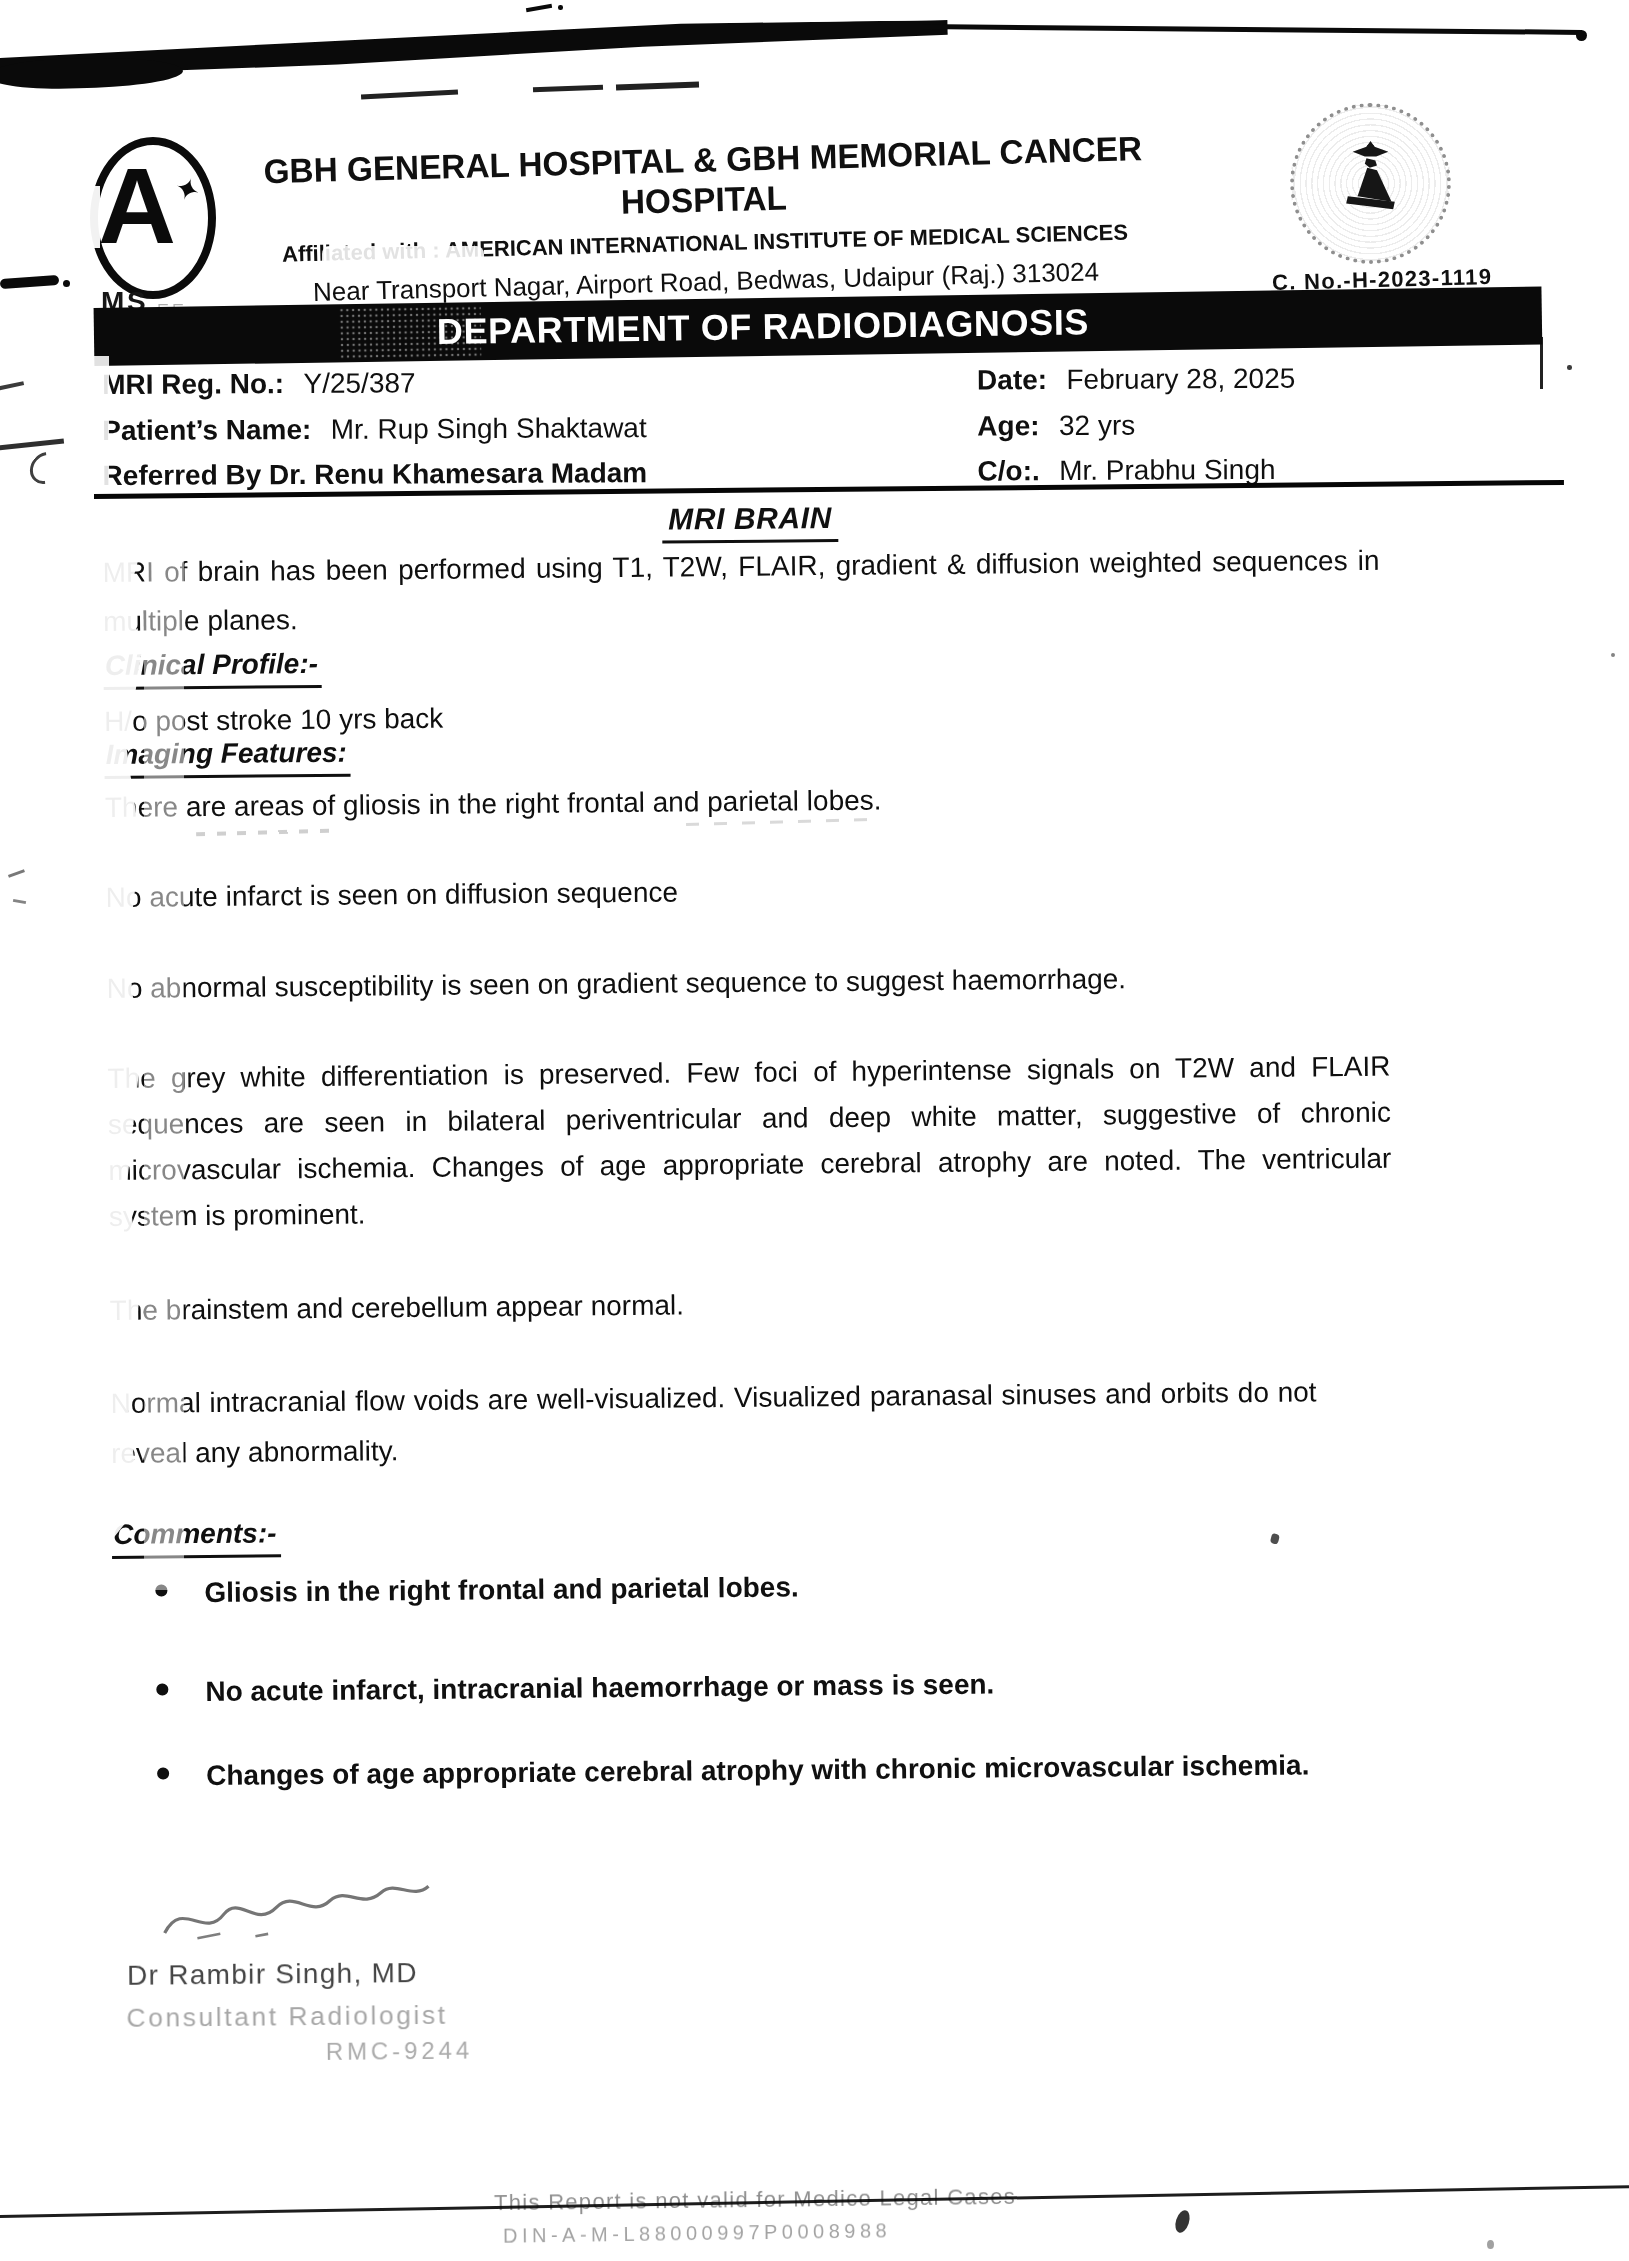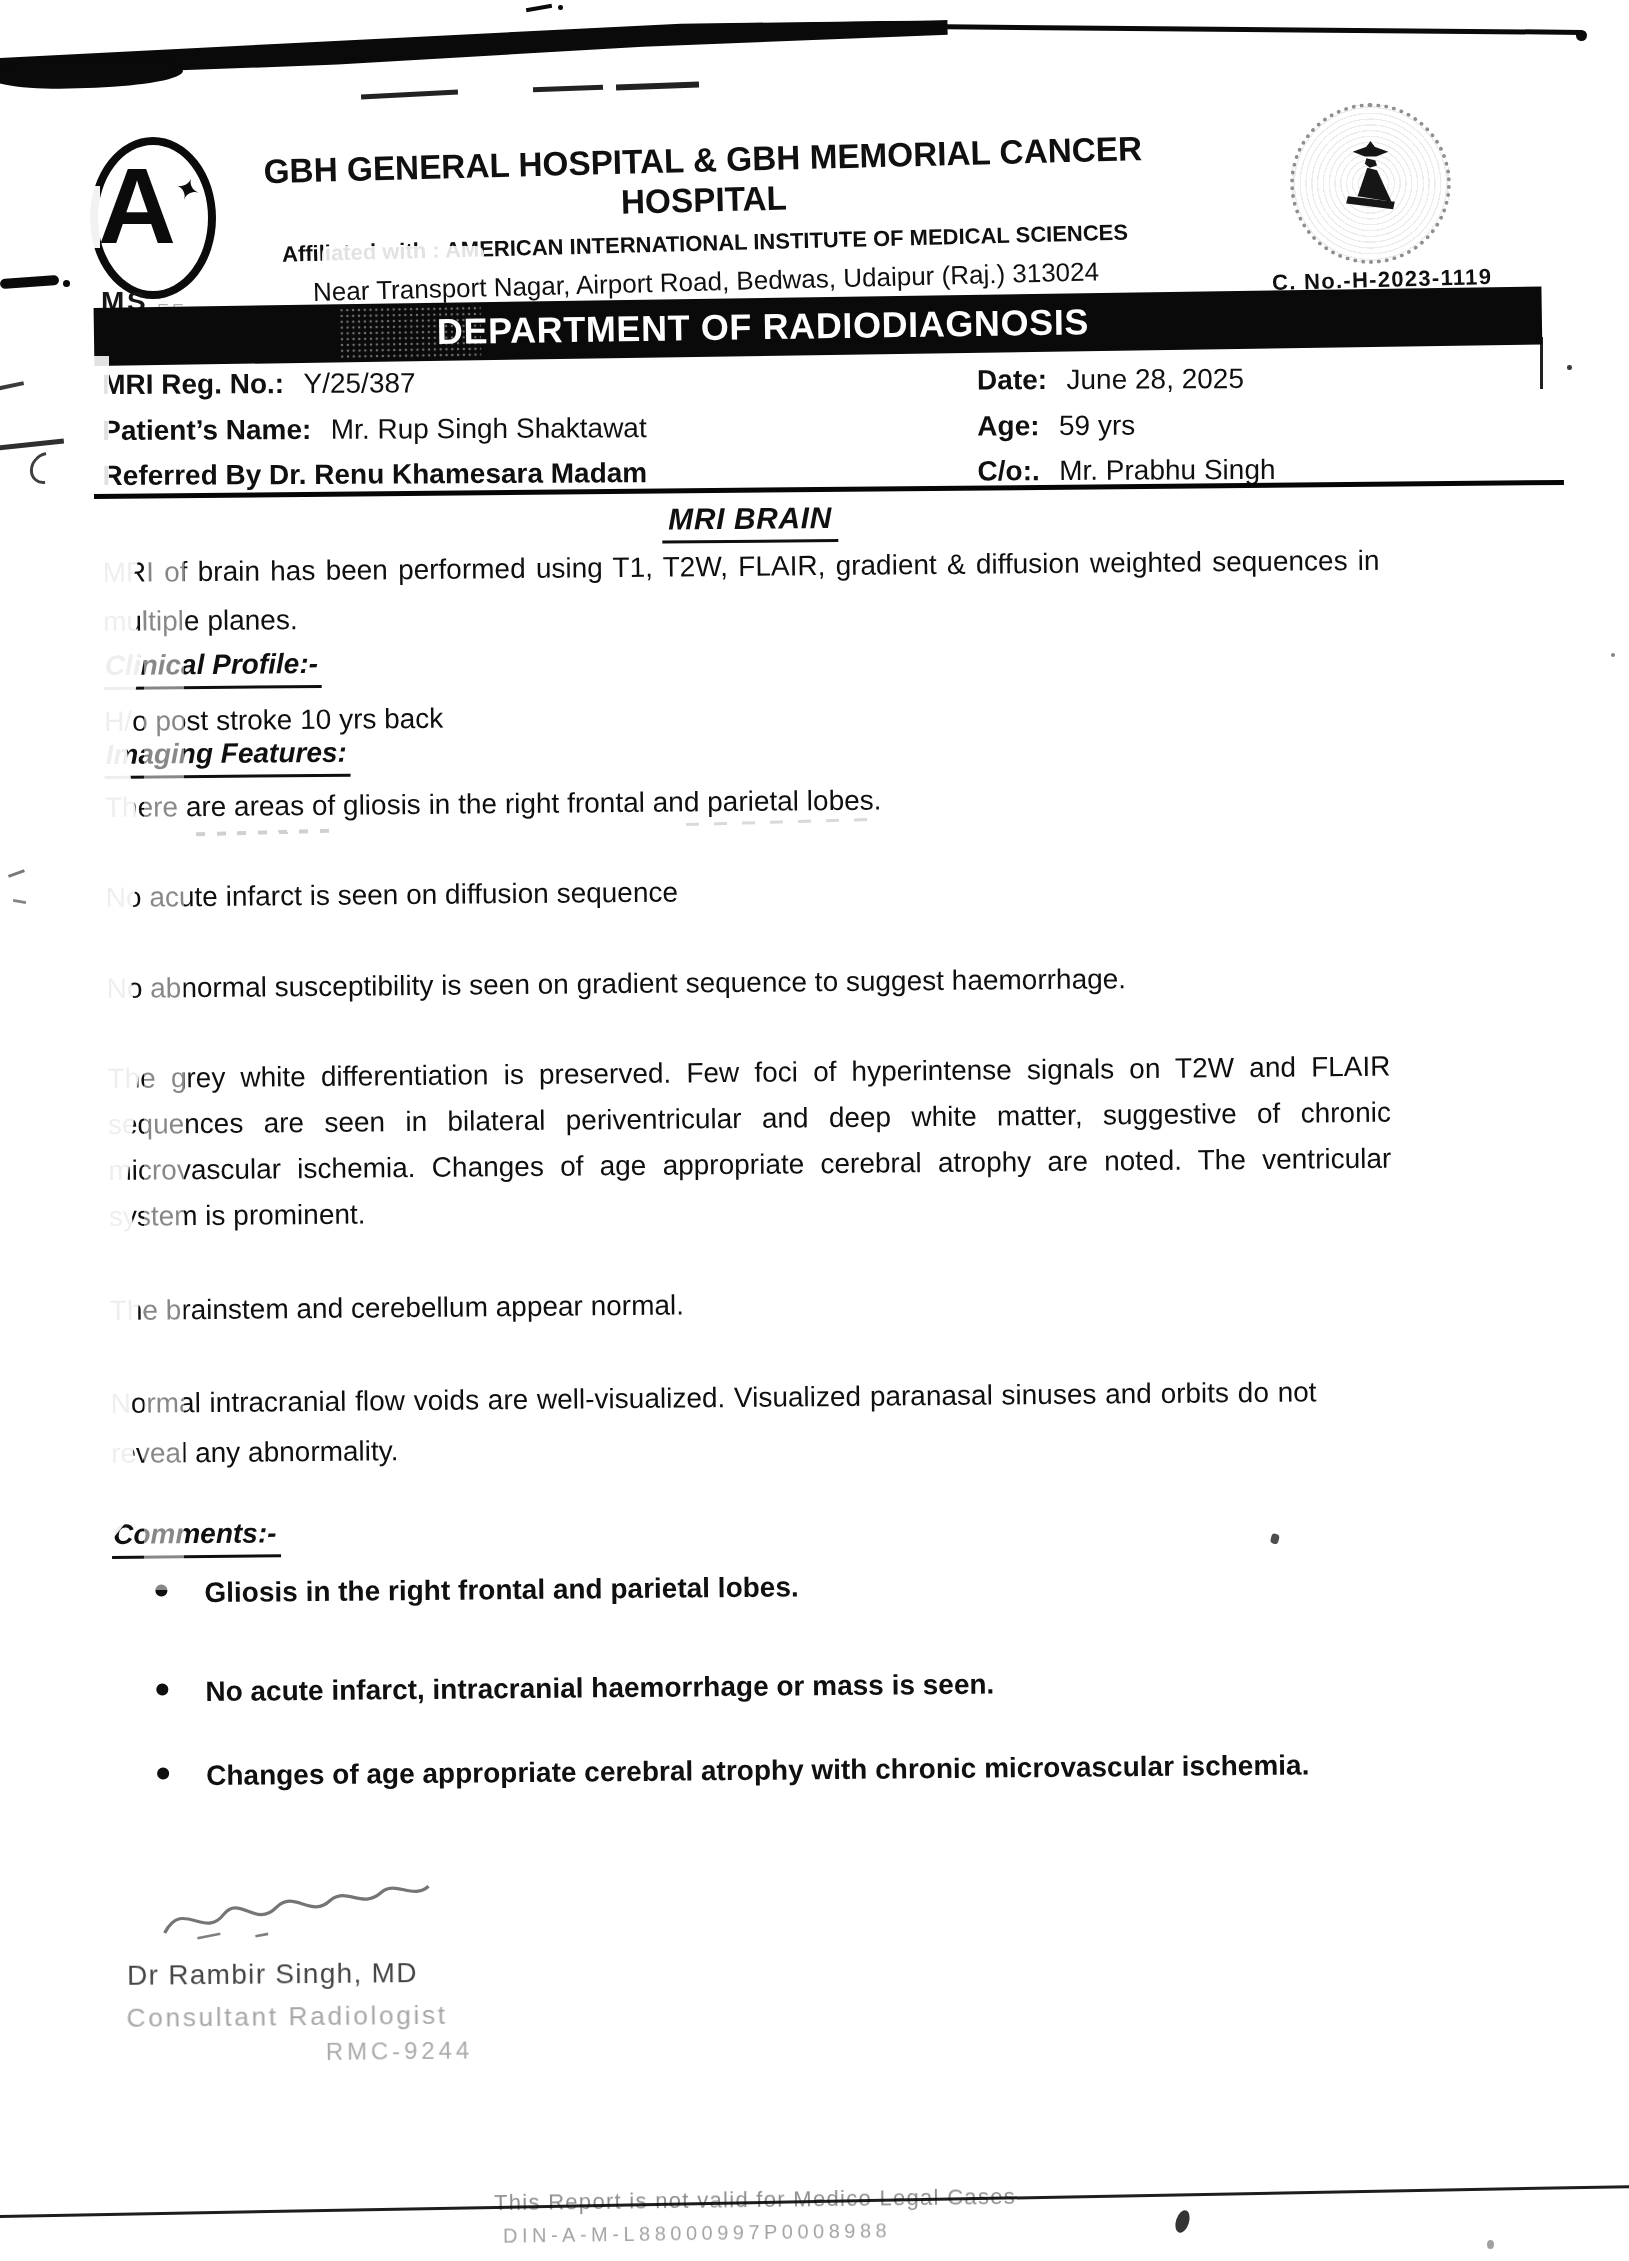--- a/index.html
+++ b/index.html
@@ -120,29 +120,29 @@
     <span class="speckle"></span>
   </div>
 
   <div class="rows">
     <div class="prow" style="left:102px;top:369px;">
       <span class="lbl">MRI Reg. No.:</span>
       <span class="val">Y/25/387</span>
     </div>
     <div class="prow" style="left:977px;top:369px;">
       <span class="lbl">Date:</span>
-      <span class="val">June 28, 2025</span>
+      <span class="val">February 28, 2025</span>
     </div>
     <div class="prow" style="left:102px;top:415px;">
       <span class="lbl">Patient’s Name:</span>
       <span class="val">Mr. Rup Singh Shaktawat</span>
     </div>
     <div class="prow" style="left:977px;top:415px;">
       <span class="lbl">Age:</span>
-      <span class="val">59 yrs</span>
+      <span class="val">32 yrs</span>
     </div>
     <div class="prow" style="left:102px;top:460px;">
       <span class="lbl">Referred By Dr. Renu Khamesara Madam</span>
     </div>
     <div class="prow" style="left:977px;top:460px;">
       <span class="lbl">C/o:.</span>
       <span class="val">Mr.  Prabhu Singh</span>
     </div>
   </div>
   <div class="rule"></div>

